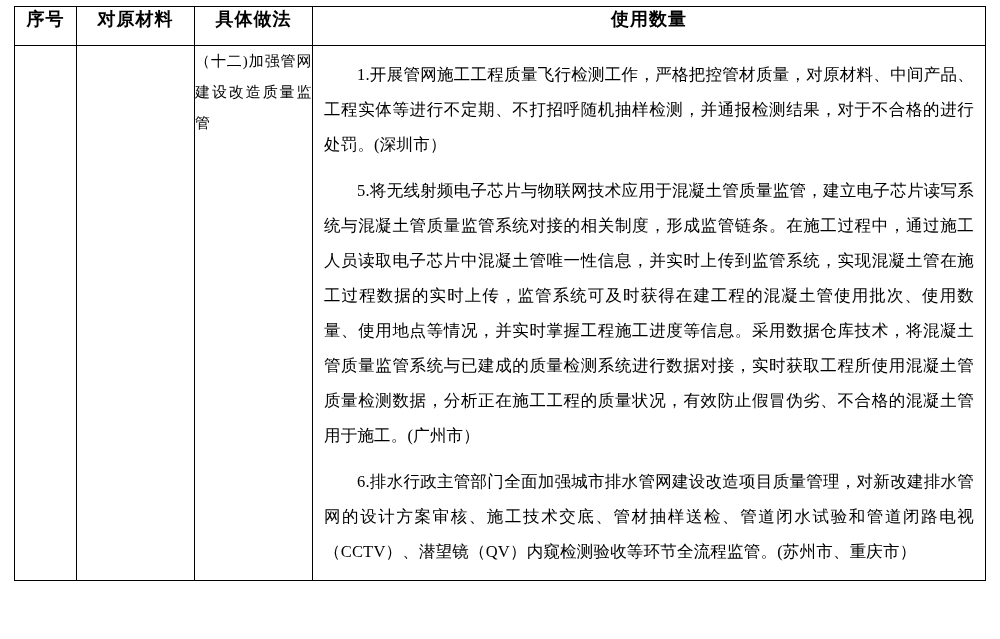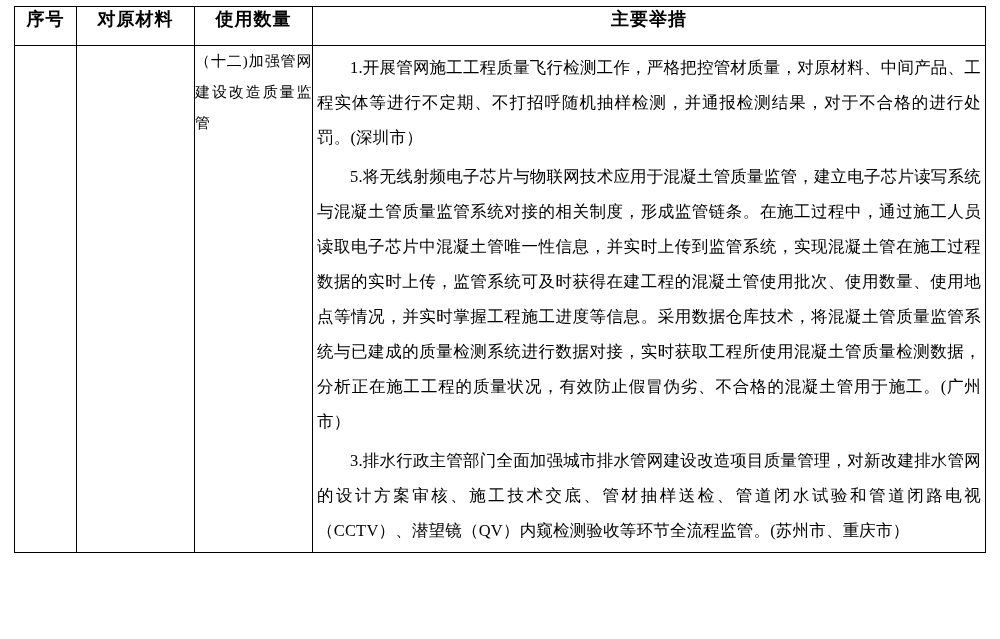--- a/index.html
+++ b/index.html
@@ -61,21 +61,21 @@
     display: block;
     text-align: justify;
     text-justify: inter-ideograph;
   }
   td.cell-detail {
     padding: 10px 14px 8px 14px;
     font-size: 16.5px;
     line-height: 35px;
   }
   .para {
-    margin: 4px;
+    margin: 11px;
     text-align: justify;
     text-justify: inter-ideograph;
     text-indent: 2em;
     letter-spacing: 0.2px;
   }
 </style>
 </head>
 <body>
 
 <div class="page">
@@ -83,32 +83,32 @@
     <colgroup>
       <col class="col-seq">
       <col class="col-policy">
       <col class="col-measure">
       <col class="col-detail">
     </colgroup>
     <thead>
       <tr>
         <th>序号</th>
         <th>对原材料</th>
+        <th>具体做法</th>
         <th>使用数量</th>
-        <th>主要举措</th>
       </tr>
     </thead>
     <tbody>
       <tr>
         <td class="cell-seq"></td>
         <td class="cell-policy"></td>
         <td class="cell-measure">
           <span class="measure-inner">（十二)加强管网建设改造质量监管</span>
         </td>
         <td class="cell-detail">
           <p class="para">1.开展管网施工工程质量飞行检测工作，严格把控管材质量，对原材料、中间产品、工程实体等进行不定期、不打招呼随机抽样检测，并通报检测结果，对于不合格的进行处罚。(深圳市）</p>
           <p class="para">5.将无线射频电子芯片与物联网技术应用于混凝土管质量监管，建立电子芯片读写系统与混凝土管质量监管系统对接的相关制度，形成监管链条。在施工过程中，通过施工人员读取电子芯片中混凝土管唯一性信息，并实时上传到监管系统，实现混凝土管在施工过程数据的实时上传，监管系统可及时获得在建工程的混凝土管使用批次、使用数量、使用地点等情况，并实时掌握工程施工进度等信息。采用数据仓库技术，将混凝土管质量监管系统与已建成的质量检测系统进行数据对接，实时获取工程所使用混凝土管质量检测数据，分析正在施工工程的质量状况，有效防止假冒伪劣、不合格的混凝土管用于施工。(广州市）</p>
-          <p class="para">3.排水行政主管部门全面加强城市排水管网建设改造项目质量管理，对新改建排水管网的设计方案审核、施工技术交底、管材抽样送检、管道闭水试验和管道闭路电视（CCTV）、潜望镜（QV）内窥检测验收等环节全流程监管。(苏州市、重庆市）</p>
+          <p class="para">6.排水行政主管部门全面加强城市排水管网建设改造项目质量管理，对新改建排水管网的设计方案审核、施工技术交底、管材抽样送检、管道闭水试验和管道闭路电视（CCTV）、潜望镜（QV）内窥检测验收等环节全流程监管。(苏州市、重庆市）</p>
         </td>
       </tr>
     </tbody>
   </table>
 </div>
 
 </body></html>

